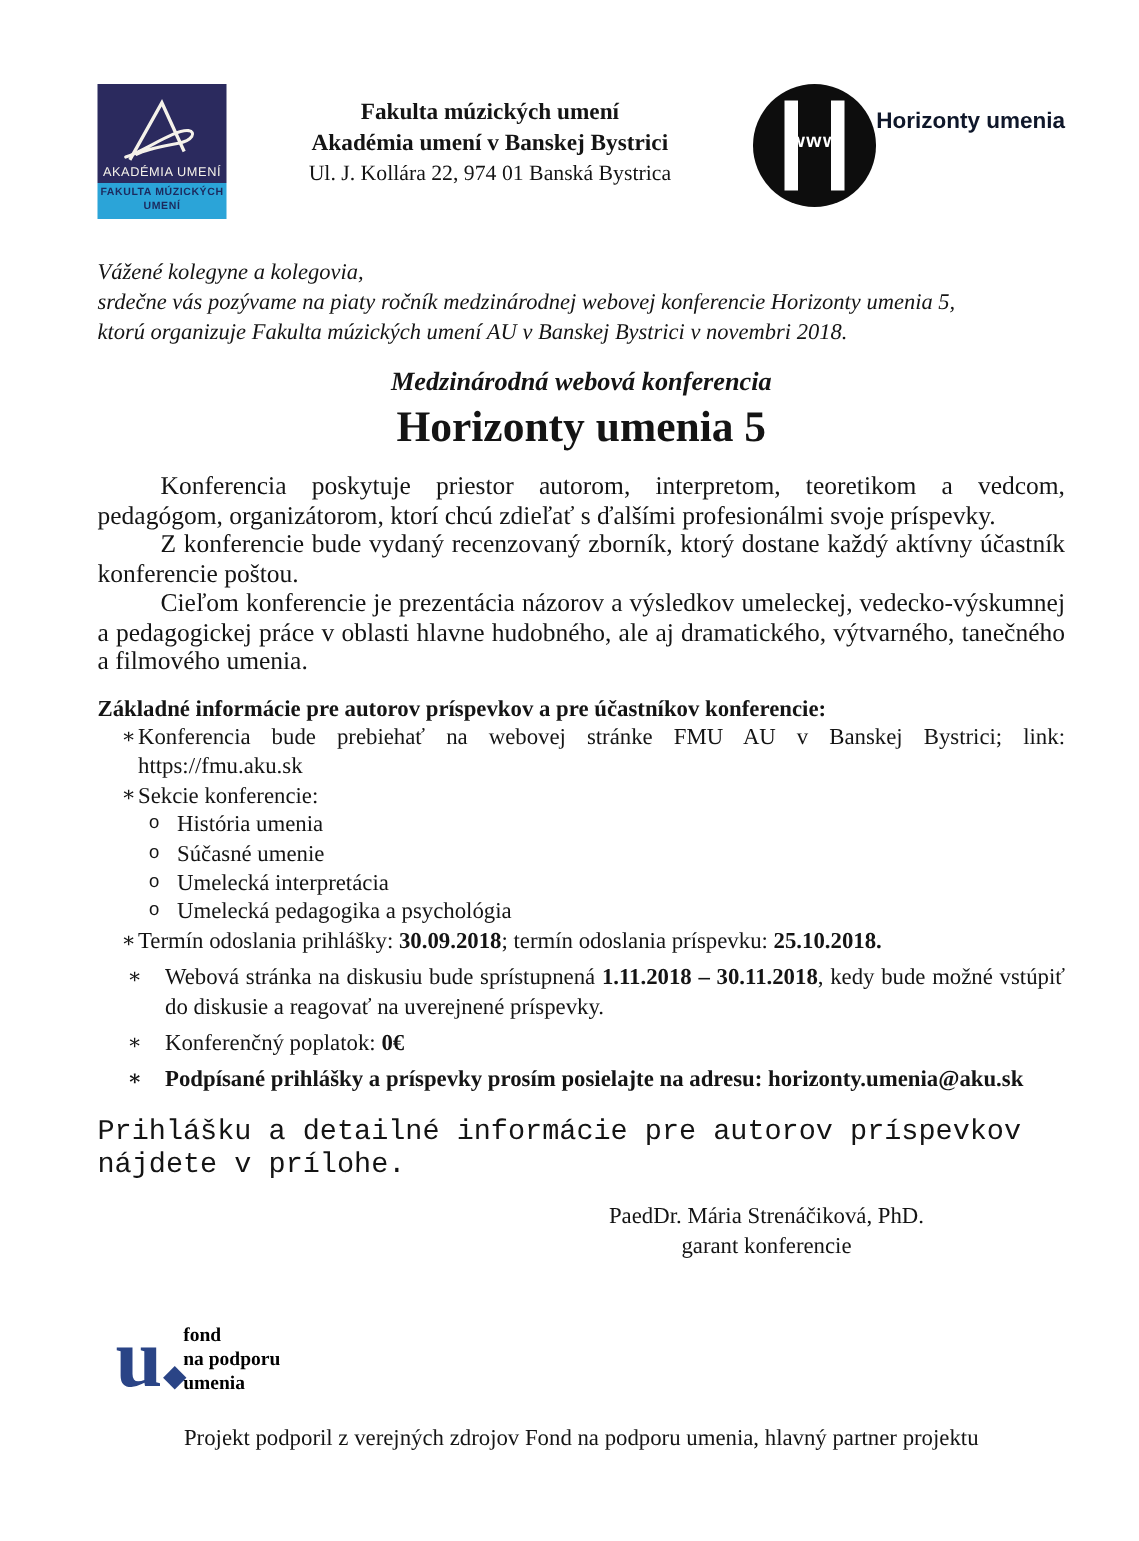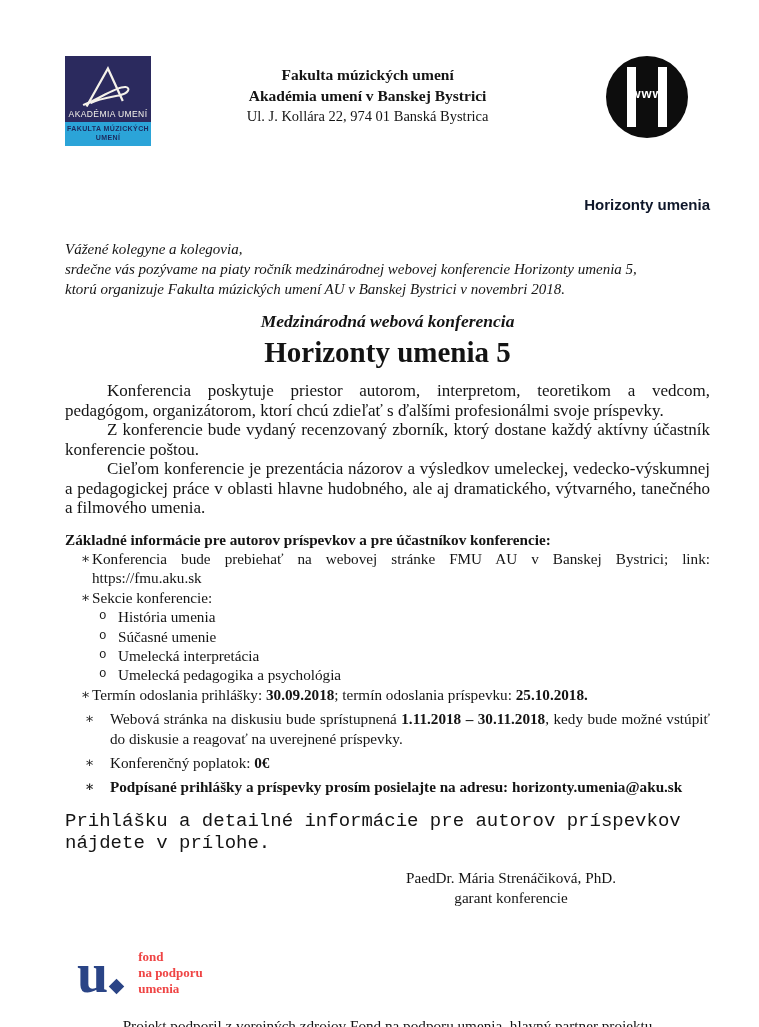--- a/index.html
+++ b/index.html
@@ -27,21 +27,21 @@
   }
   .logo-au-band{
     background:#2ba4d8;height:24px;text-align:center;
     font-family:"Liberation Sans","DejaVu Sans",sans-serif;
     color:#1c2a5e;font-size:7px;font-weight:bold;letter-spacing:.4px;
     display:flex;flex-direction:column;justify-content:center;line-height:1.25;
   }
   .header-center{flex:1;text-align:center;padding-top:8px;line-height:21px;}
   .hc-bold{font-weight:bold;font-size:15.5px;}
   .hc-reg{font-size:14.5px;}
-  .logo-hu{flex:0 0 118px;display:flex;flex-direction:column;align-items:center;gap:42px;}
+  .logo-hu{flex:0 0 118px;display:flex;flex-direction:row;align-items:flex-start;}
   .hu-circle{
     width:82px;height:82px;border-radius:50%;background:#0d0d0d;position:relative;
   }
   .hu-bar{position:absolute;top:11px;width:9px;height:60px;background:#ffffff;}
   .hu-bar-left{left:21px;}
   .hu-bar-right{right:21px;}
   .hu-www{
     position:absolute;left:0;right:0;top:30px;text-align:center;
     font-family:"Liberation Sans","DejaVu Sans",sans-serif;
     color:#ffffff;font-size:13px;font-weight:bold;letter-spacing:1px;
@@ -79,21 +79,21 @@
   .fund-logo{margin-top:32px;margin-left:12px;display:flex;align-items:center;height:64px;}
   .fund-u{
     font-family:"Liberation Serif","DejaVu Serif",serif;
     font-weight:bold;font-size:56px;color:#2a4486;line-height:1;letter-spacing:-1px;
   }
   .fund-dot{
     display:inline-block;width:11px;height:11px;background:#2a4486;
     transform:rotate(45deg);margin-left:4px;
   }
   .fund-lines{
-    margin-left:16px;color:#ef4444;font-weight:bold;font-size:13px;line-height:1.2;
+    color:#000000;font-weight:bold;font-size:13px;line-height:1.2;
     font-family:"Liberation Serif","DejaVu Serif",serif;
   }
   .credit{margin-top:12px;text-align:center;font-size:15.2px;}
 </style>
 </head>
 <body>
 
 <div class="page">
 
   <div class="header">

